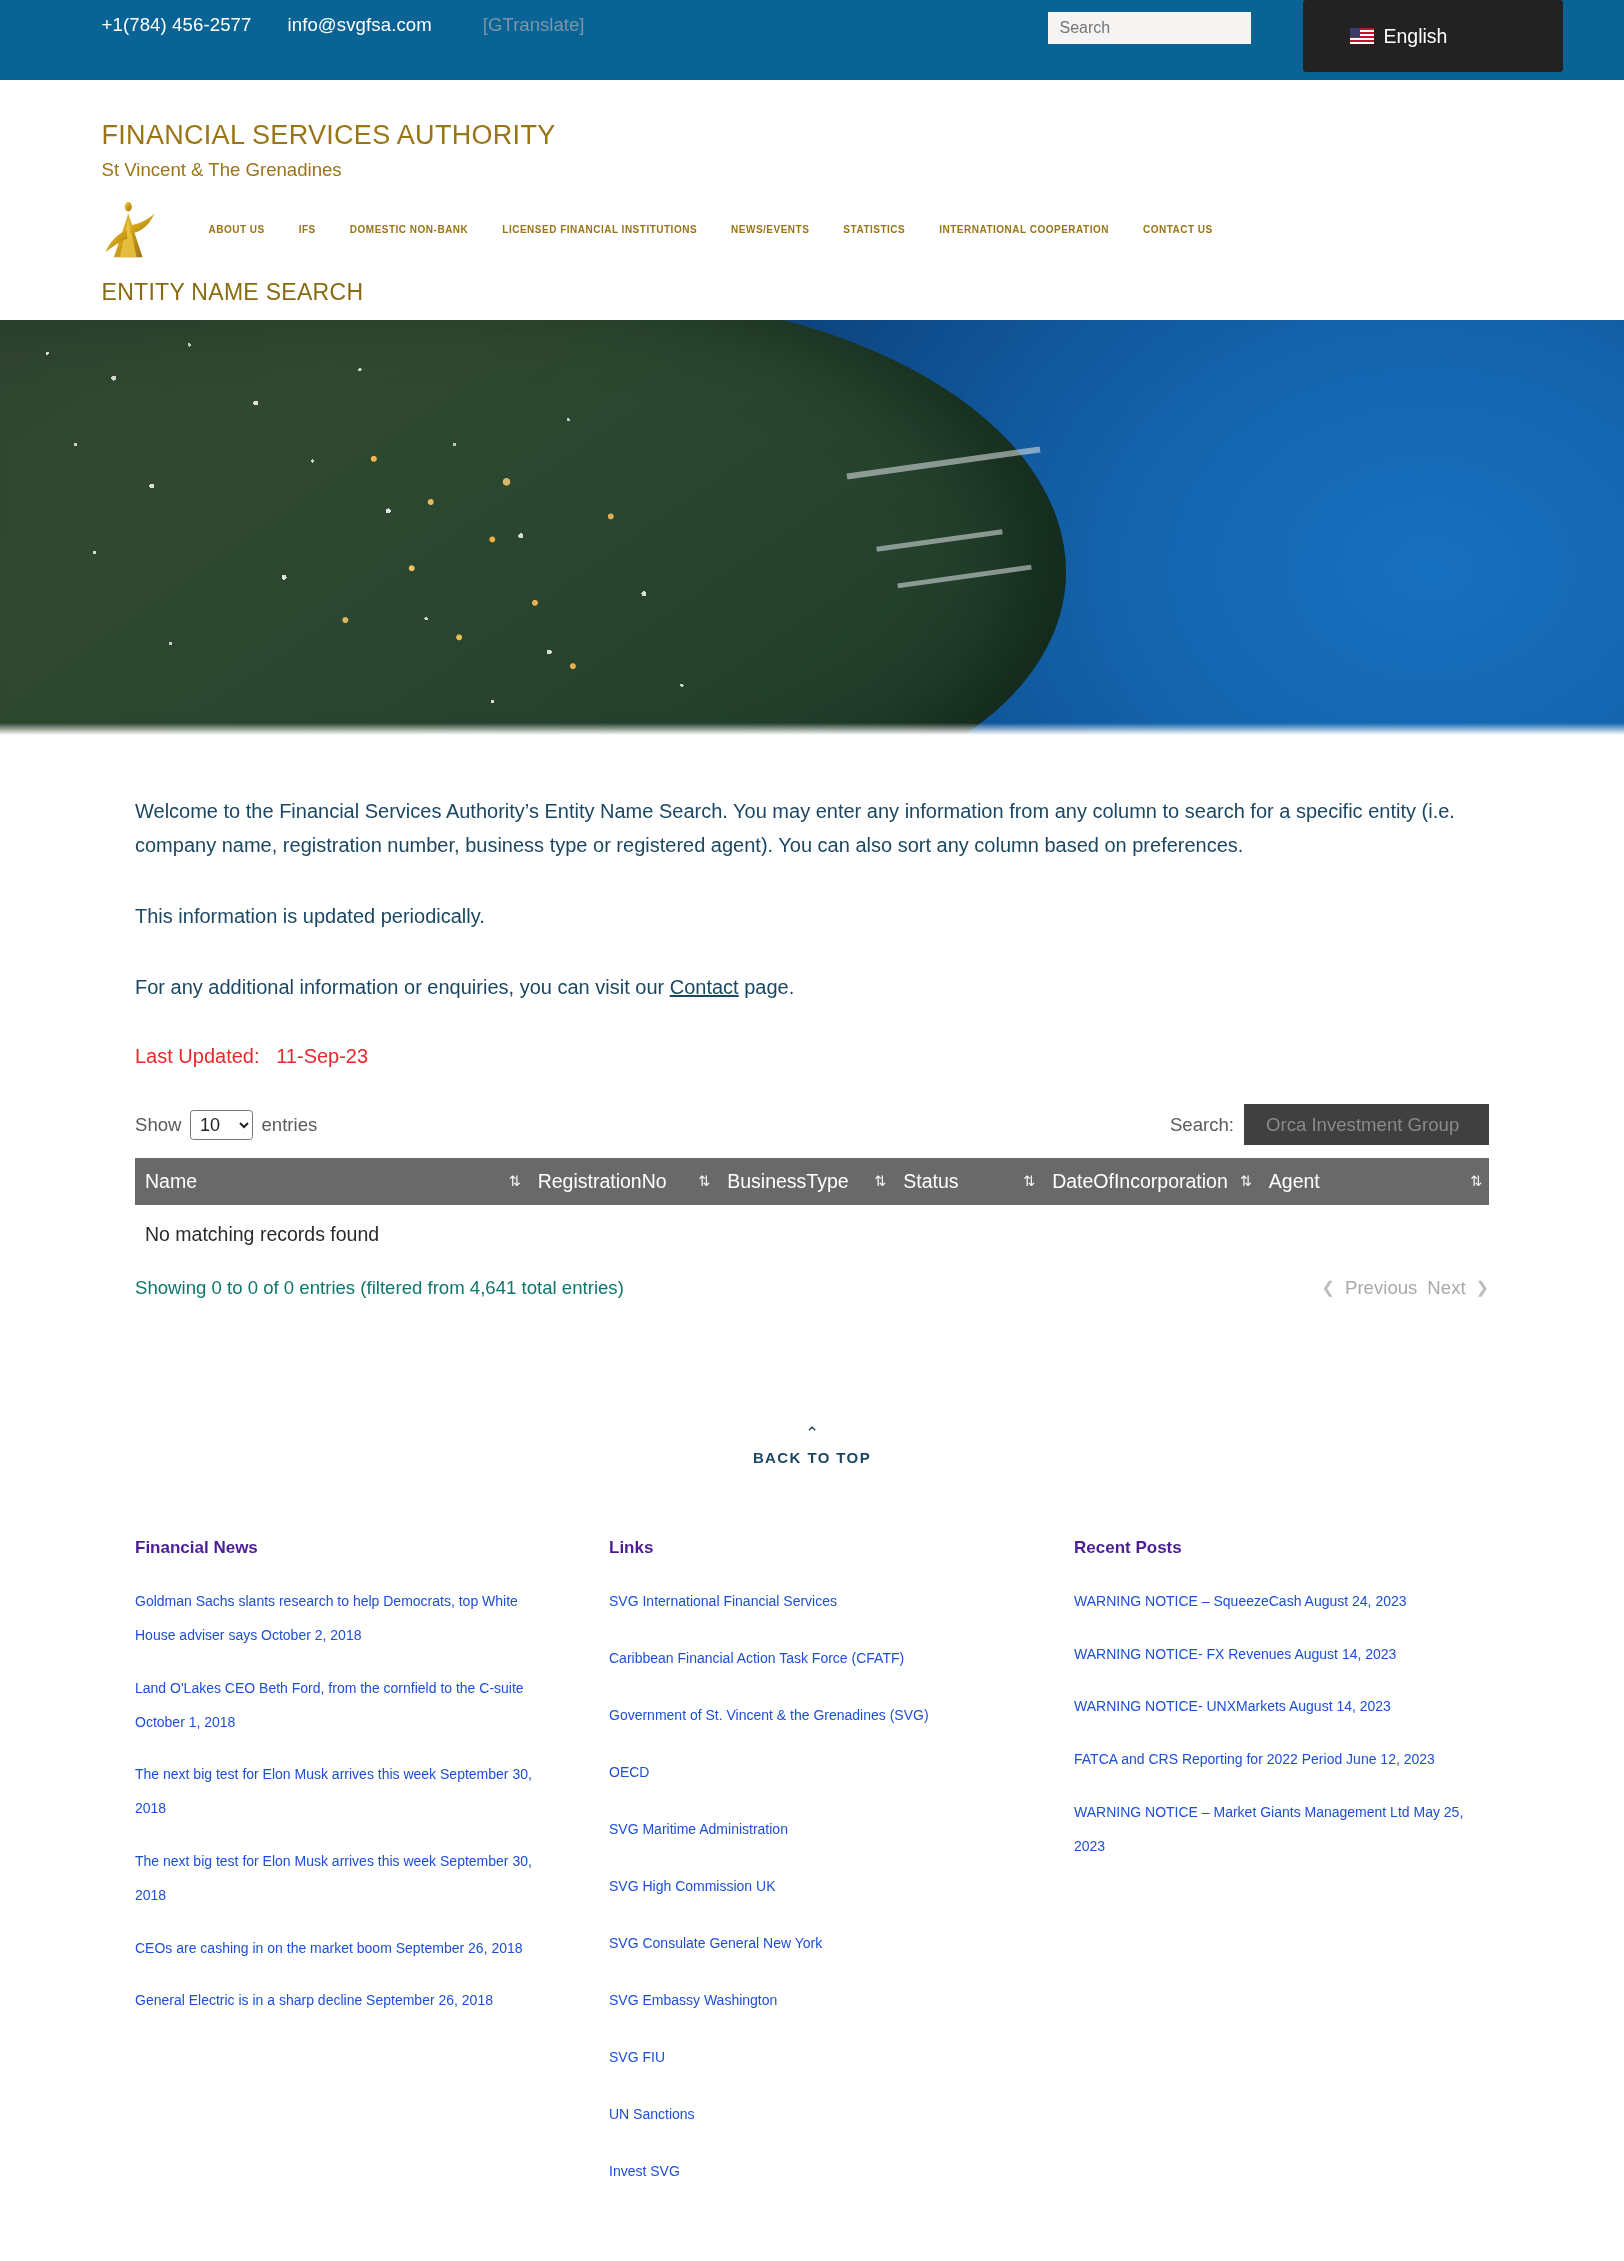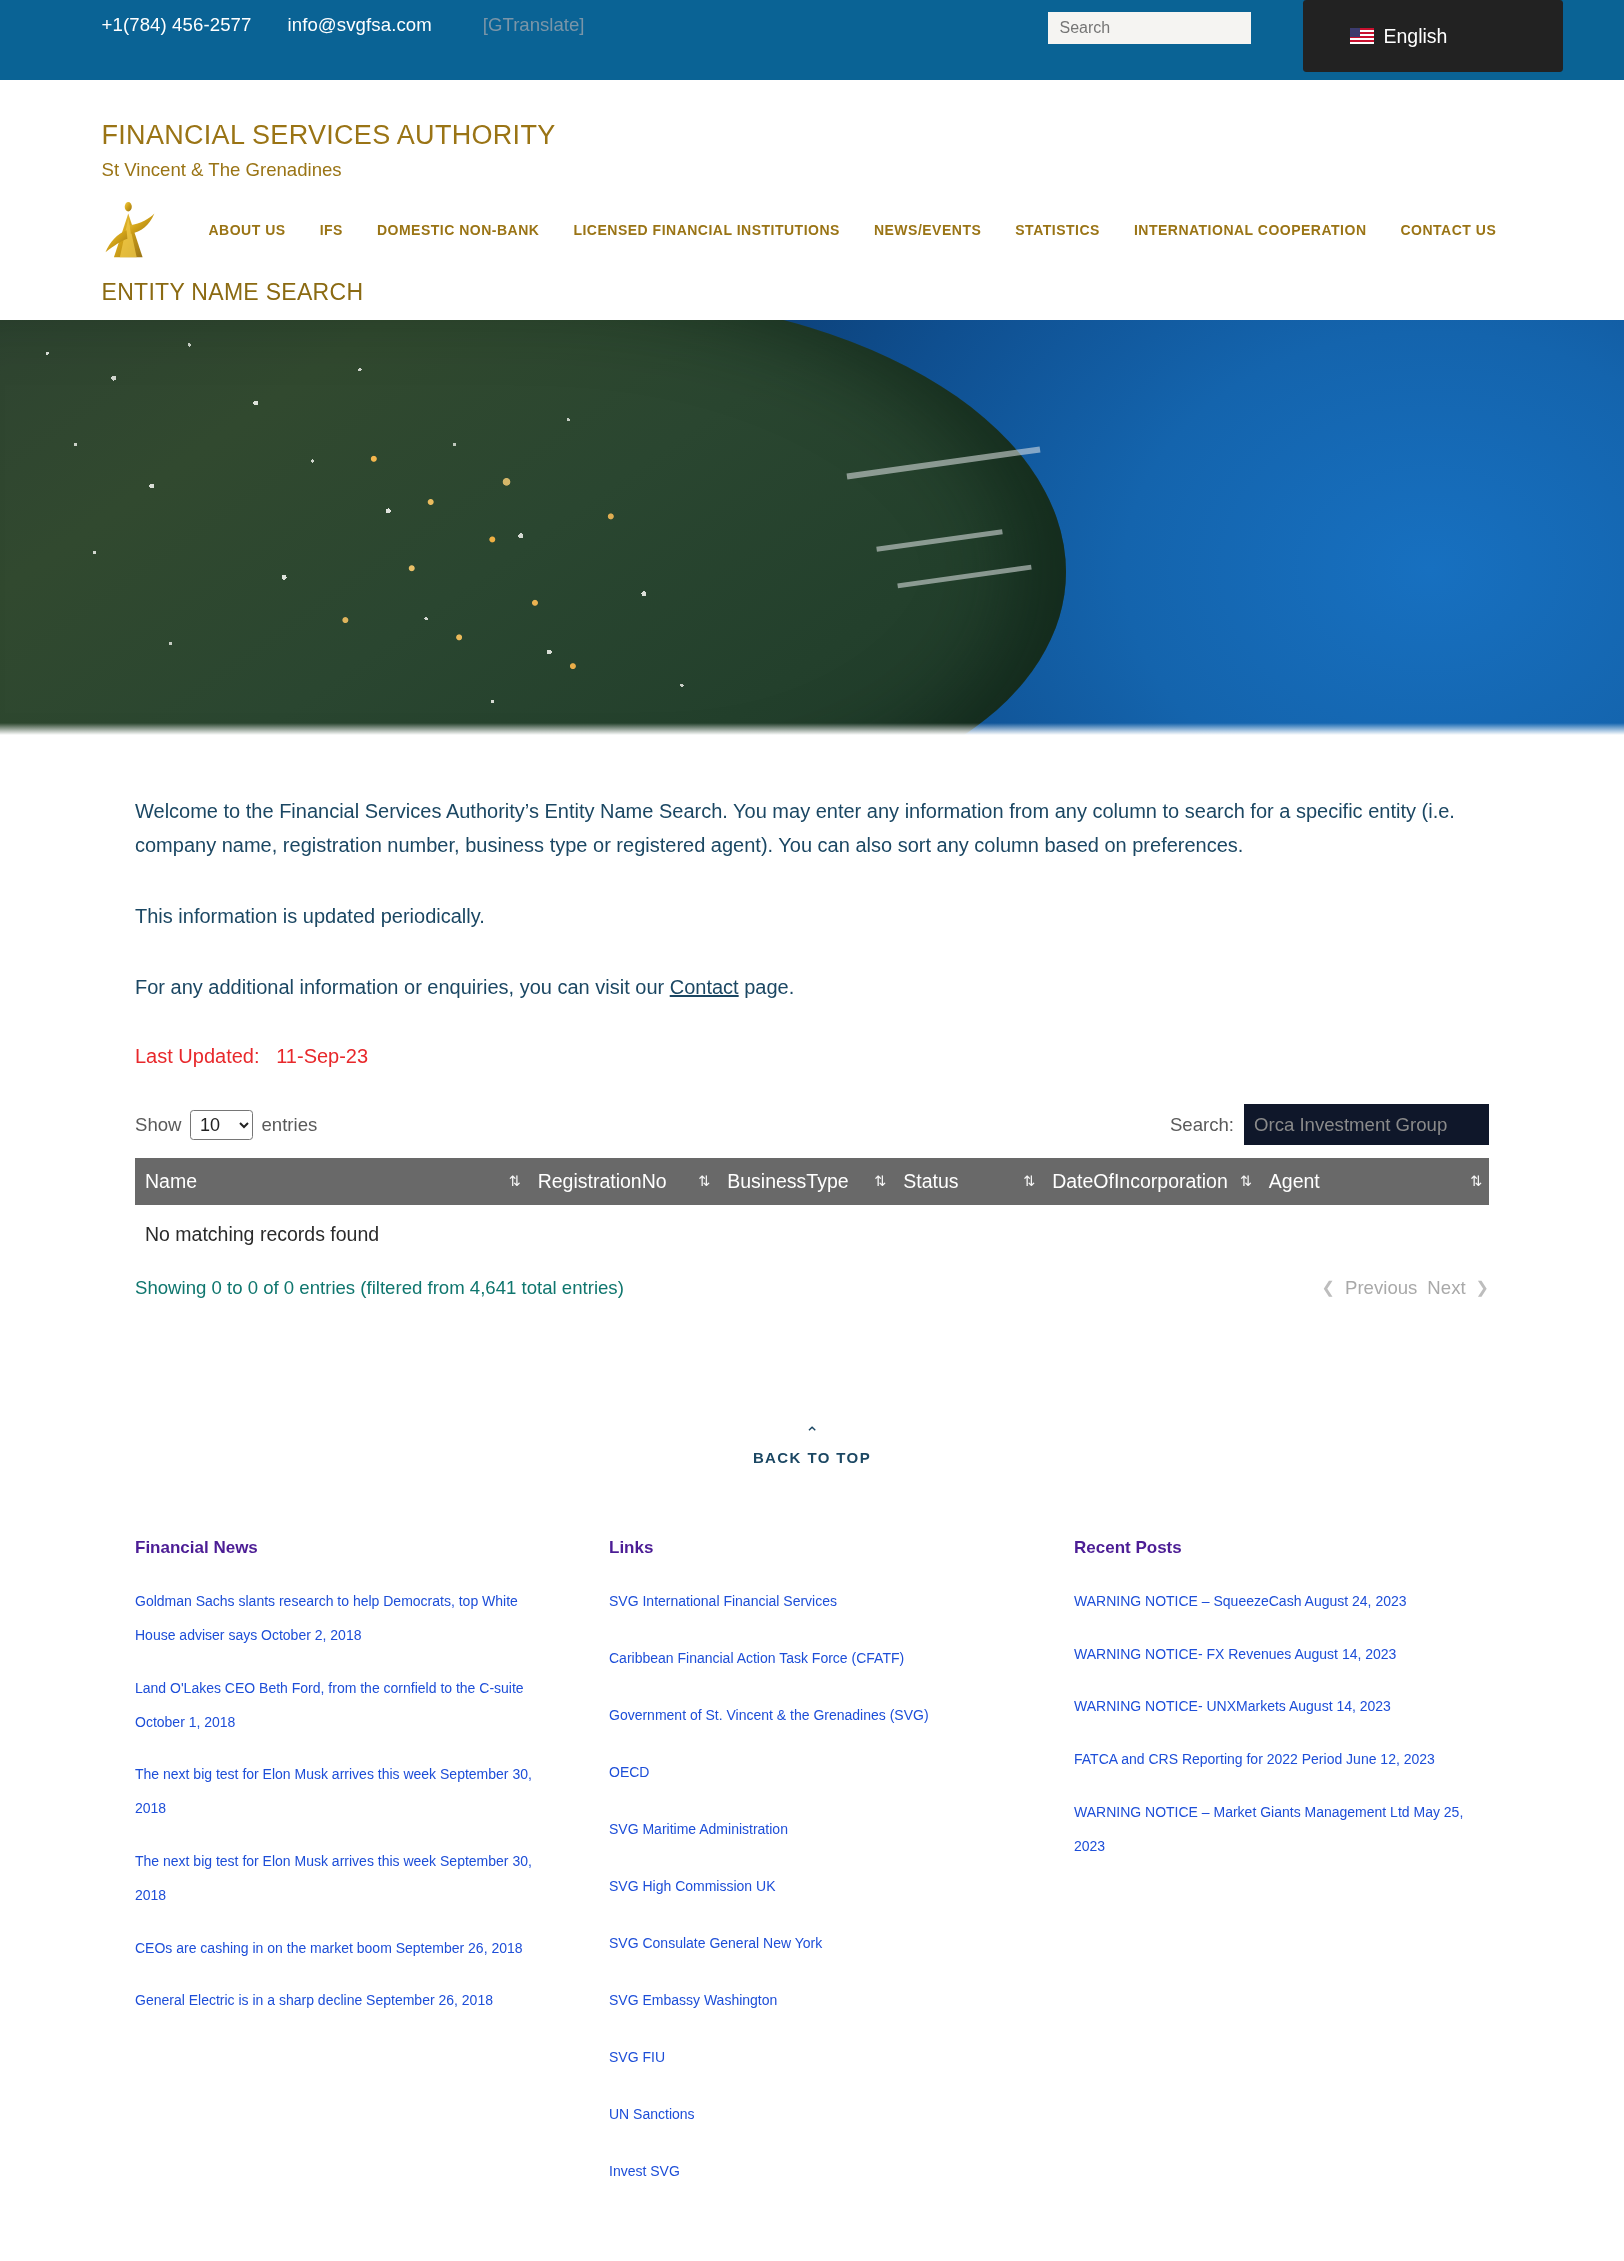--- a/index.html
+++ b/index.html
@@ -136,21 +136,21 @@
     flex: 0 0 auto;
     position: relative;
   }
   .nav {
     display: flex;
     align-items: center;
     gap: 0;
   }
   .nav-item {
     color: #9a7415;
-    font-size: 14px;
+    font-size: 10px;
     letter-spacing: 0.5px;
     text-decoration: none;
     text-transform: uppercase;
     font-family: "Liberation Sans Narrow", "Liberation Sans", sans-serif;
     font-stretch: condensed;
     padding: 0 17px;
     white-space: nowrap;
     font-weight: bold;
   }
   .nav-item:first-child { padding-left: 0; }
@@ -303,25 +303,25 @@
     font-size: 18.6px;
     color: #5a5a5a;
     display: flex;
     align-items: center;
     gap: 10px;
   }
   .dt-filter input {
     width: 245px;
     height: 41px;
     border: none;
-    background: #0f172a;
+    background: #404040;
     font-size: 18.6px;
     font-family: "Liberation Sans", sans-serif;
     color: #8a8a8a;
-    padding: 0 10px;
+    padding: 0 22px;
     outline: none;
   }
   table.dt {
     width: 100%;
     border-collapse: collapse;
     table-layout: fixed;
   }
   table.dt thead th {
     background: #696969;
     color: #ffffff;

